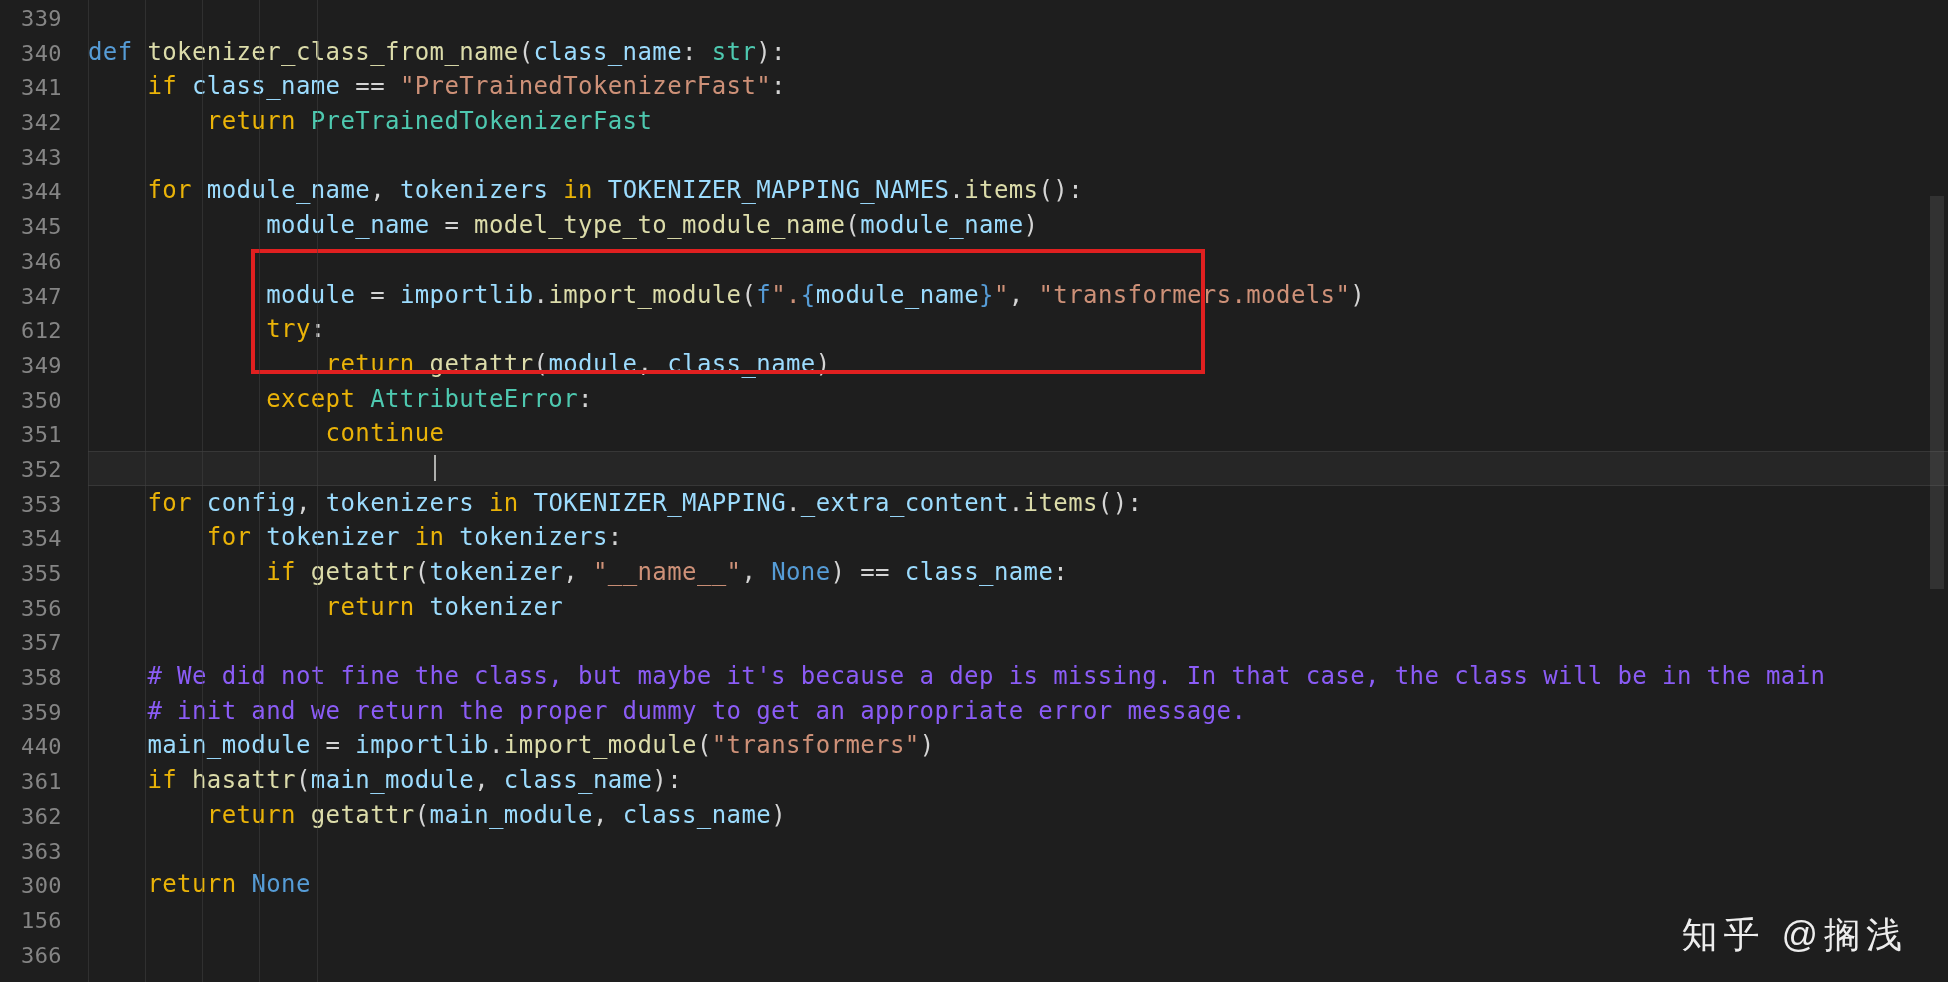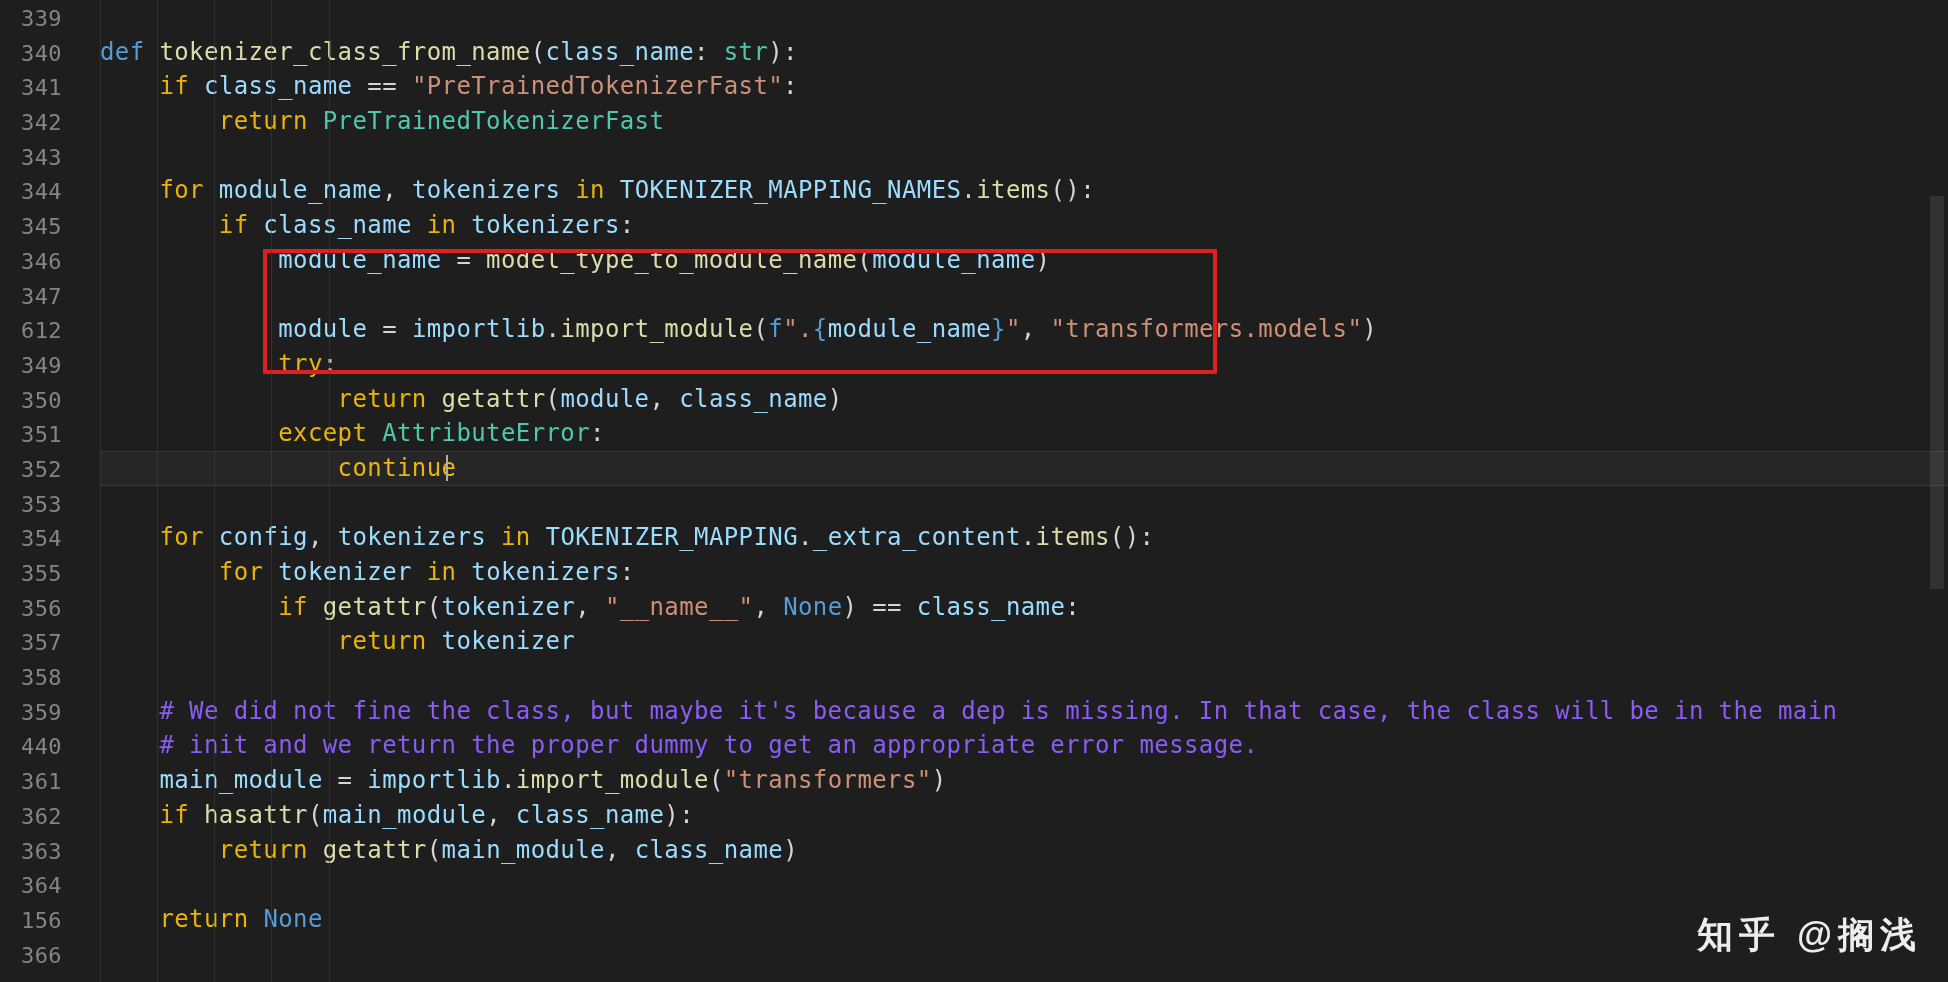--- a/index.html
+++ b/index.html
@@ -13,21 +13,21 @@
   .editor { display: flex; height: 100%; }
   .gutter {
     background: #1e1e1e;
     color: #858585;
     text-align: right;
     padding: 2px 26px 0 0;
     user-select: none;
     width: 88px;
     flex-shrink: 0;
   }
-  .code-area { flex-grow: 1; position: relative; margin-left: 12px; }
+  .code-area { flex-grow: 1; position: relative; }
   .line {
     height: 34.7px;
     line-height: 34.7px;
     font-size: 24px;
     white-space: pre;
     letter-spacing: 0.4px;
   }
   .gutter .line { font-size: 22px; }
   
   .kw   { color: #eab308; }  
@@ -67,25 +67,25 @@
     left: 163px;
     width: 954px;
     top: calc(34.7px * 7 + 6px);
     height: calc(34.7px * 3.6);
     border: 4px solid #e02020;
     pointer-events: none;
   }
 
   .watermark {
     position: absolute;
-    right: 26px; bottom: 22px;
+    right: 40px; bottom: 22px;
     color: rgba(255,255,255,0.92);
     font-family: "PingFang SC","Microsoft YaHei","Helvetica Neue",sans-serif;
     font-size: 36px;
-    font-weight: 700;
+    font-weight: 400;
     letter-spacing: 6px;
     pointer-events: none;
   }
 
   .scrollbar-v {
     position: absolute;
     right: 4px; top: 0;
     width: 14px; height: 100%;
   }
   .scrollbar-thumb {
@@ -119,40 +119,39 @@
       <div class="line">354</div>
       <div class="line">355</div>
       <div class="line">356</div>
       <div class="line">357</div>
       <div class="line">358</div>
       <div class="line">359</div>
       <div class="line">440</div>
       <div class="line">361</div>
       <div class="line">362</div>
       <div class="line">363</div>
-      <div class="line">364</div>
+      <div class="line">300</div>
       <div class="line">156</div>
       <div class="line">366</div>
     </div>
   <div class="code-area" id="codearea">
     <div class="active-line-bg"></div>
     <div class="caret"></div>
     <div class="highlight-box"></div>
   <div class="ig" style="left: 0px;"></div>
       <div class="ig" style="left: 57px;"></div>
       <div class="ig" style="left: 114px;"></div>
       <div class="ig" style="left: 171px;"></div>
       <div class="ig" style="left: 229px;"></div>
       <div class="line"></div>
       <div class="line"><span class="def">def </span><span class="fn">tokenizer_class_from_name</span><span class="op">(</span><span class="var">class_name</span><span class="op">: </span><span class="cls">str</span><span class="op">):</span></div>
       <div class="line"><span class="op">    </span><span class="kw">if</span><span class="op"> </span><span class="var">class_name</span><span class="op"> == </span><span class="str">"PreTrainedTokenizerFast"</span><span class="op">:</span></div>
       <div class="line"><span class="op">        </span><span class="kw">return</span><span class="op"> </span><span class="cls">PreTrainedTokenizerFast</span></div>
       <div class="line"></div>
       <div class="line"><span class="op">    </span><span class="kw">for</span><span class="op"> </span><span class="var">module_name</span><span class="op">, </span><span class="var">tokenizers</span><span class="op"> </span><span class="kw">in</span><span class="op"> </span><span class="var">TOKENIZER_MAPPING_NAMES</span><span class="op">.</span><span class="fn">items</span><span class="op">():</span></div>
-      <div class="line"><span class="op">        </span><span class="kw">if</span><span class="op"> </span><span class="var">class_name</span><span class="op"> </span><span class="kw">in</span><span class="op"> </span><span class="var">tokenizers</span><span class="op">:</span></div>
       <div class="line"><span class="op">            </span><span class="var">module_name</span><span class="op"> = </span><span class="fn">model_type_to_module_name</span><span class="op">(</span><span class="var">module_name</span><span class="op">)</span></div>
       <div class="line"></div>
       <div class="line"><span class="op">            </span><span class="var">module</span><span class="op"> = </span><span class="var">importlib</span><span class="op">.</span><span class="fn">import_module</span><span class="op">(</span><span class="def">f</span><span class="str">".</span><span class="fstr-expr">{</span><span class="var">module_name</span><span class="fstr-expr">}</span><span class="str">"</span><span class="op">, </span><span class="str">"transformers.models"</span><span class="op">)</span></div>
       <div class="line"><span class="op">            </span><span class="kw">try</span><span class="op">:</span></div>
       <div class="line"><span class="op">                </span><span class="kw">return</span><span class="op"> </span><span class="fn">getattr</span><span class="op">(</span><span class="var">module</span><span class="op">, </span><span class="var">class_name</span><span class="op">)</span></div>
       <div class="line"><span class="op">            </span><span class="kw">except</span><span class="op"> </span><span class="cls">AttributeError</span><span class="op">:</span></div>
       <div class="line"><span class="op">                </span><span class="kw">continue</span></div>
       <div class="line"></div>
       <div class="line"><span class="op">    </span><span class="kw">for</span><span class="op"> </span><span class="var">config</span><span class="op">, </span><span class="var">tokenizers</span><span class="op"> </span><span class="kw">in</span><span class="op"> </span><span class="var">TOKENIZER_MAPPING</span><span class="op">.</span><span class="var">_extra_content</span><span class="op">.</span><span class="fn">items</span><span class="op">():</span></div>
       <div class="line"><span class="op">        </span><span class="kw">for</span><span class="op"> </span><span class="var">tokenizer</span><span class="op"> </span><span class="kw">in</span><span class="op"> </span><span class="var">tokenizers</span><span class="op">:</span></div>

